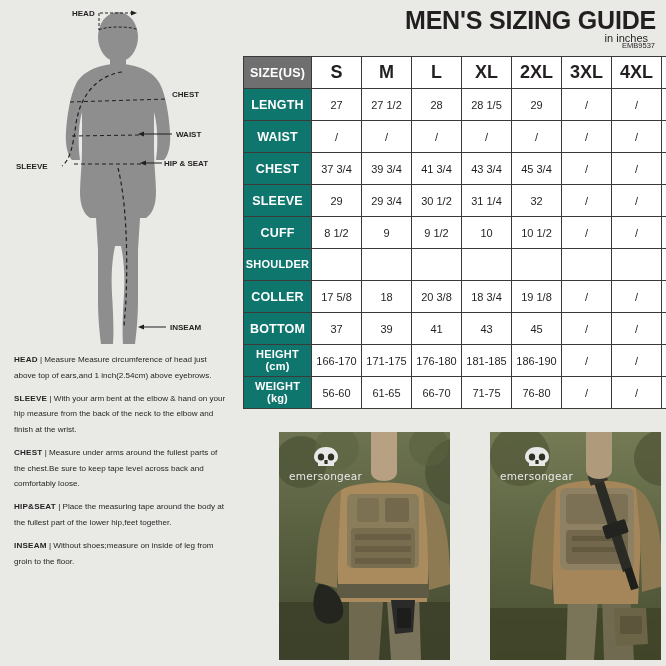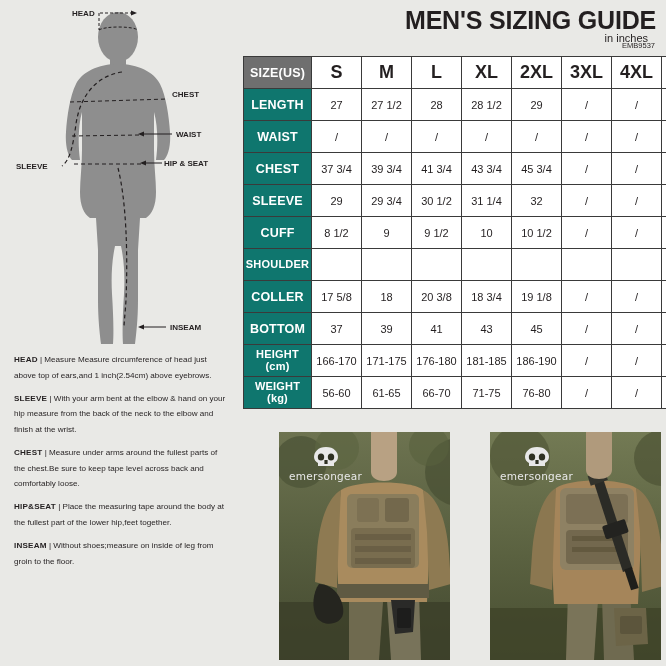--- a/index.html
+++ b/index.html
@@ -343,21 +343,21 @@
             <th class="colhead">4XL</th>
             <th class="colhead">5XL</th>
           </tr>
         </thead>
         <tbody>
           <tr>
             <td class="rowhead">LENGTH</td>
             <td class="val">27</td>
             <td class="val">27 1/2</td>
             <td class="val">28</td>
-            <td class="val">28 1/2</td>
+            <td class="val">28 1/5</td>
             <td class="val">29</td>
             <td class="val">/</td>
             <td class="val">/</td>
             <td class="val">/</td>
           </tr>
           <tr>
             <td class="rowhead">WAIST</td>
             <td class="val">/</td>
             <td class="val">/</td>
             <td class="val">/</td>

